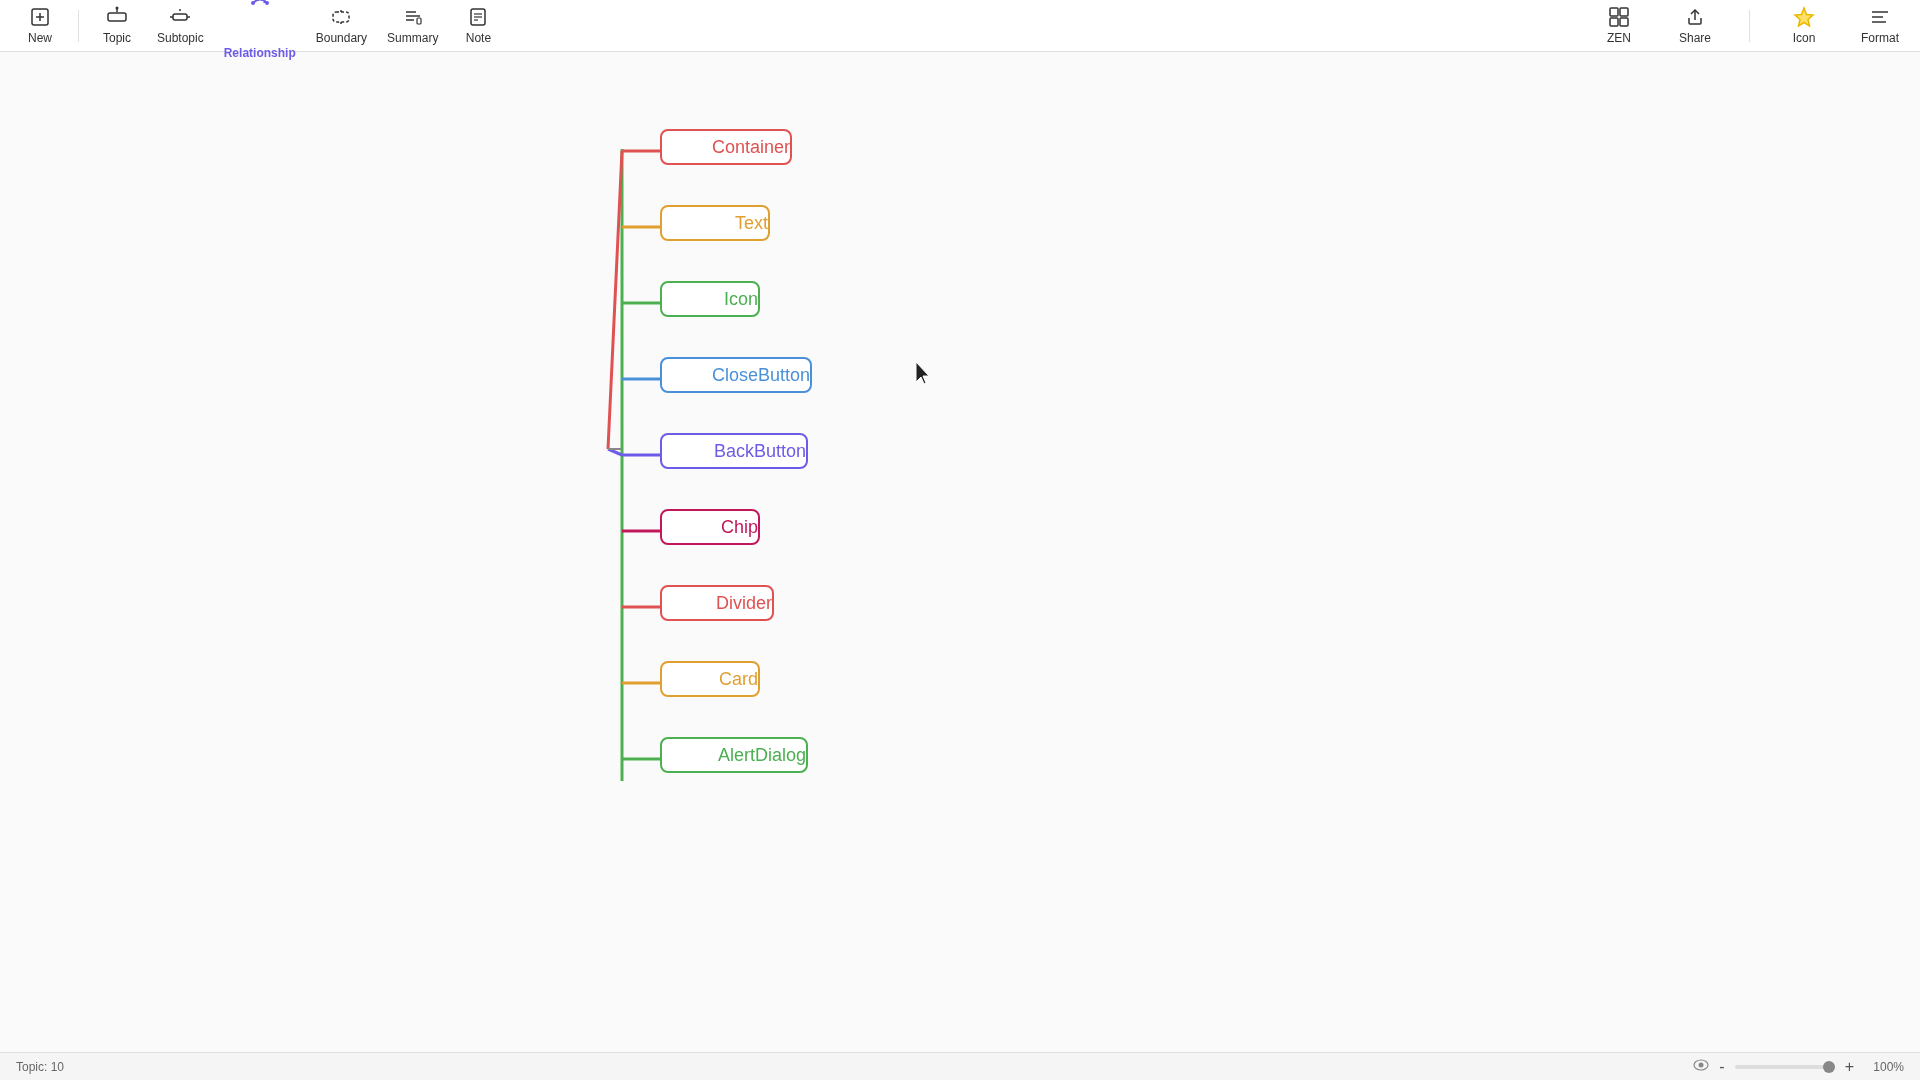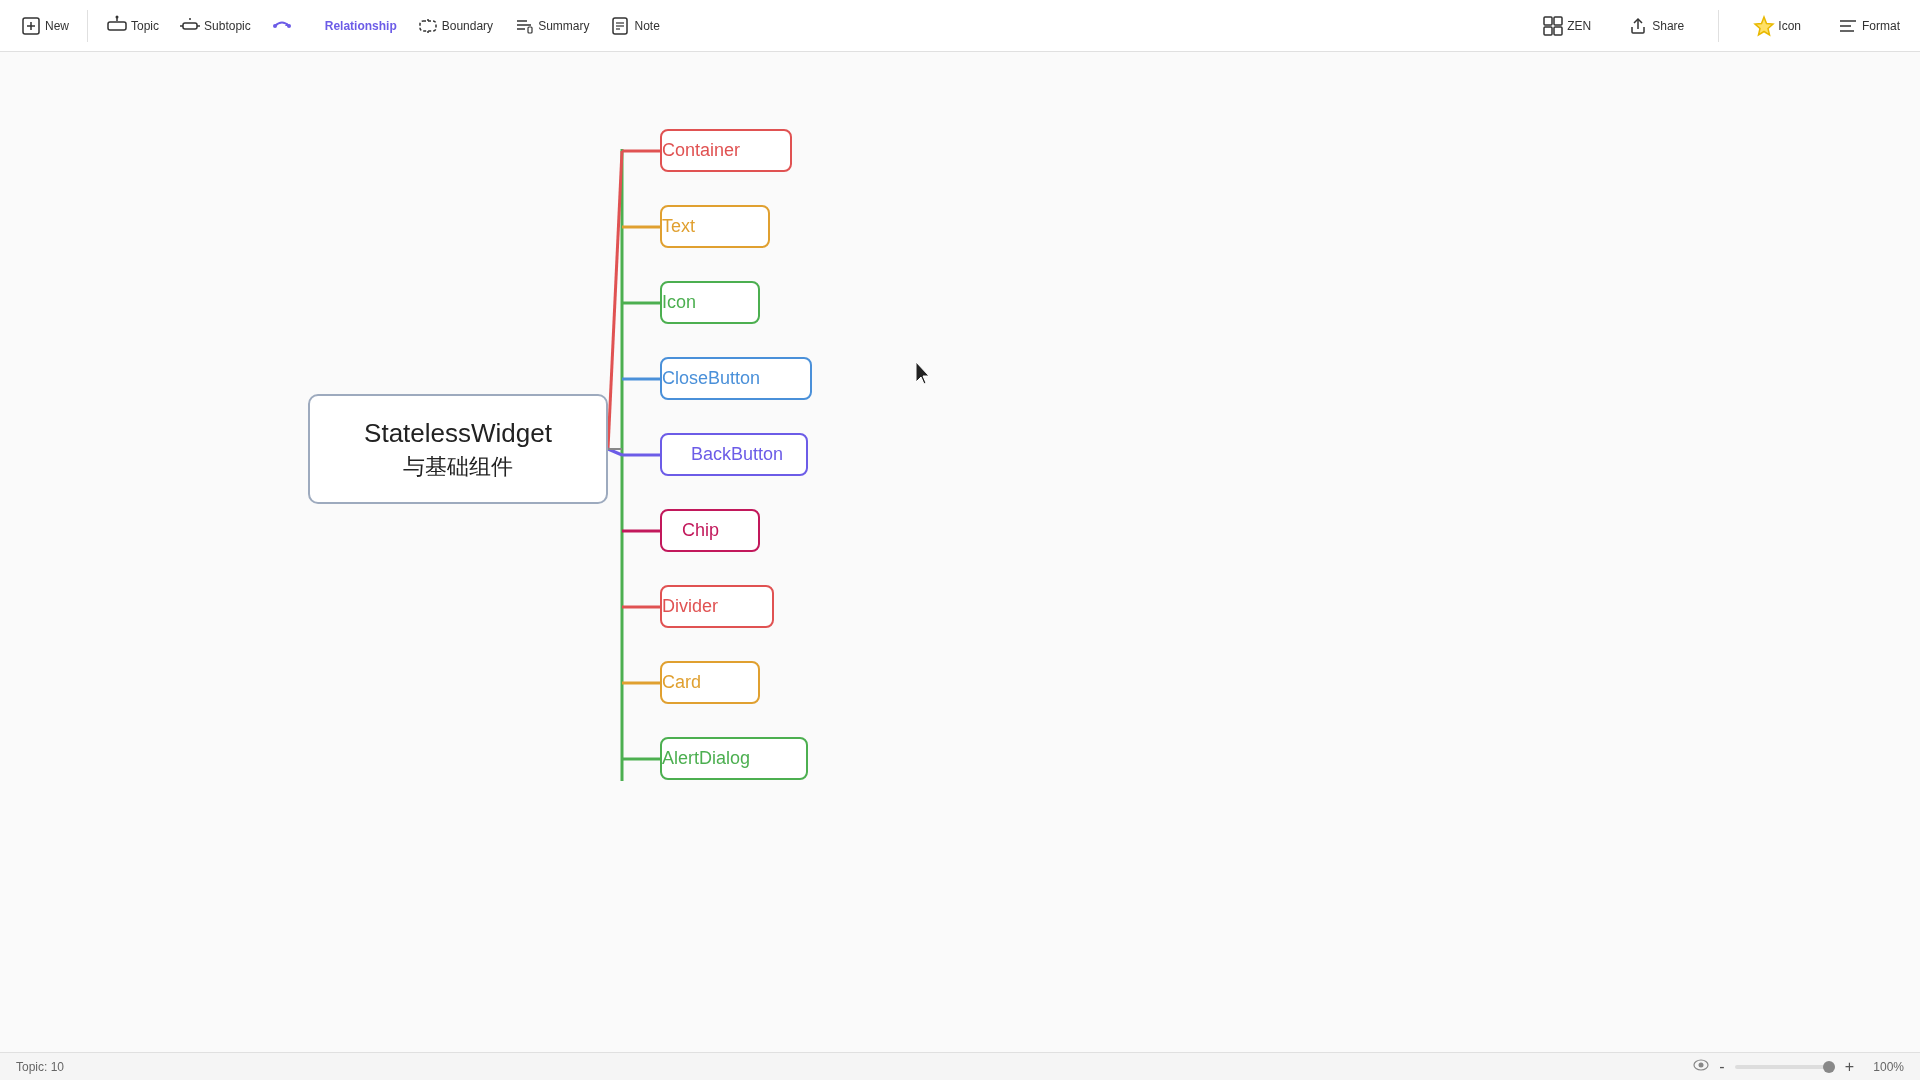--- a/index.html
+++ b/index.html
@@ -20,21 +20,21 @@
       background: #ffffff;
       border-bottom: 1px solid #e0e0e0;
       display: flex;
       align-items: center;
       padding: 0 12px;
       gap: 4px;
       z-index: 10;
     }
     .toolbar-btn {
       display: flex;
-      flex-direction: row;
+      flex-direction: column;
       align-items: center;
       justify-content: center;
       min-width: 56px;
       height: 44px;
       padding: 4px 8px;
       border-radius: 6px;
       cursor: pointer;
       font-size: 12px;
       color: #333;
       gap: 3px;
@@ -92,24 +92,24 @@
       background: #ffffff;
       font-size: 26px;
       font-weight: 500;
       line-height: 1.4;
       color: #222;
     }
 
     
     .branch-node {
       position: absolute;
-      height: 43px;
-      display: flex;
-      align-items: center;
-      justify-content: flex-start;
+      height: 36px;
+      display: flex;
+      align-items: center;
+      justify-content: flex-end;
       border-radius: 8px;
       border: 2px solid;
       background: #ffffff;
       font-size: 18px;
       font-weight: 400;
       color: #222;
     }
 
     
     #connectors {
@@ -325,24 +325,20 @@
 
       <line x1="622" y1="555" x2="660" y2="555" stroke="#e05252" stroke-width="3"></line>
 
       <line x1="622" y1="631" x2="660" y2="631" stroke="#e0a030" stroke-width="3"></line>
 
       <line x1="622" y1="707" x2="660" y2="707" stroke="#4caf50" stroke-width="3"></line>
 
       <line x1="608" y1="397" x2="622" y2="397" stroke="#888" stroke-width="2"></line>
     </svg>
 
-    <div class="root-node" style="left:308px; top:342px; width:300px; height:110px;">
-      <span style="font-size:26px; font-weight:500; color:#222;">StatelessWidget</span>
-      <span style="font-size:22px; font-weight:400; color:#222;">与基础组件</span>
-    </div>
 
     <div class="branch-node" style="left:660px; top:77px; width:132px; border-color:#e05252; color:#e05252;">
       <span>Container</span>
     </div>
 
     <div class="branch-node" style="left:660px; top:153px; width:110px; border-color:#e0a030; color:#e0a030;">
       <span>Text</span>
     </div>
 
     <div class="branch-node" style="left:660px; top:229px; width:100px; border-color:#4caf50; color:#4caf50;">

